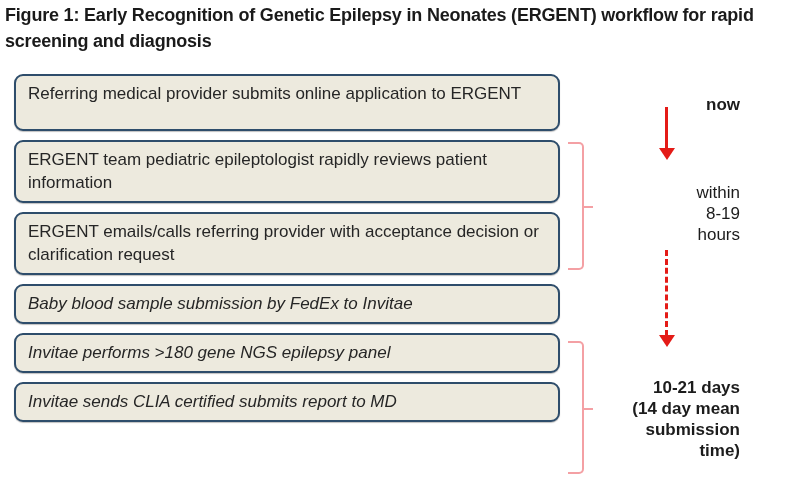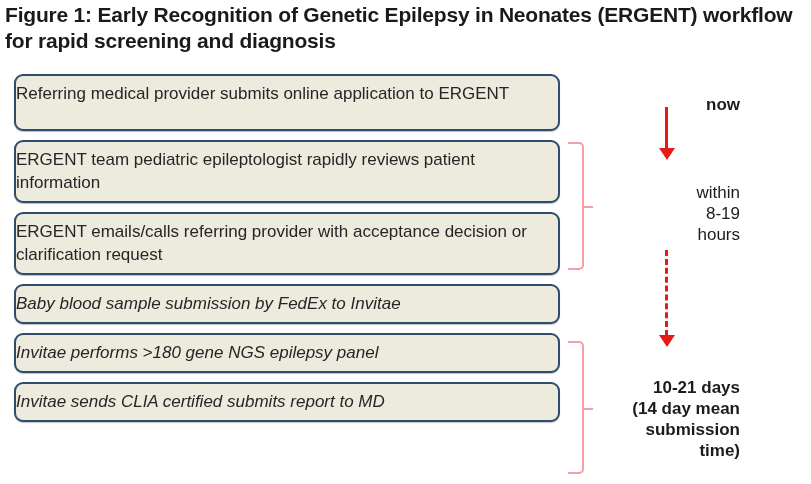--- a/index.html
+++ b/index.html
@@ -14,21 +14,21 @@
     font-family: "Liberation Sans", sans-serif;
     overflow: hidden;
   }
 
   
   #caption {
     position: absolute;
     left: 5px;
     top: 2px;
     width: 800px;
-    font-size: 21px;
+    font-size: 18px;
     font-weight: bold;
     color: #1a1a1a;
     line-height: 26px;
     letter-spacing: -0.2px;
   }
 
   
   #flow {
     position: absolute;
     left: 14px;
@@ -36,21 +36,21 @@
     width: 546px;
   }
 
   .step-box {
     box-sizing: border-box;
     width: 546px;
     background: #edeade;
     border: 2px solid #2e4d6b;
     border-radius: 9px;
     box-shadow: 0 1px 1px rgba(0,0,0,0.25);
-    padding: 6px 10px 7px 0;
+    padding: 6px 10px 7px 12px;
     margin-bottom: 9px;
     font-size: 17px;
     line-height: 23px;
     color: #262626;
   }
   .step-box.tall { min-height: 57px; }
   .step-box.short { min-height: 31px; font-style: italic; }
 
   
   #annotations {

